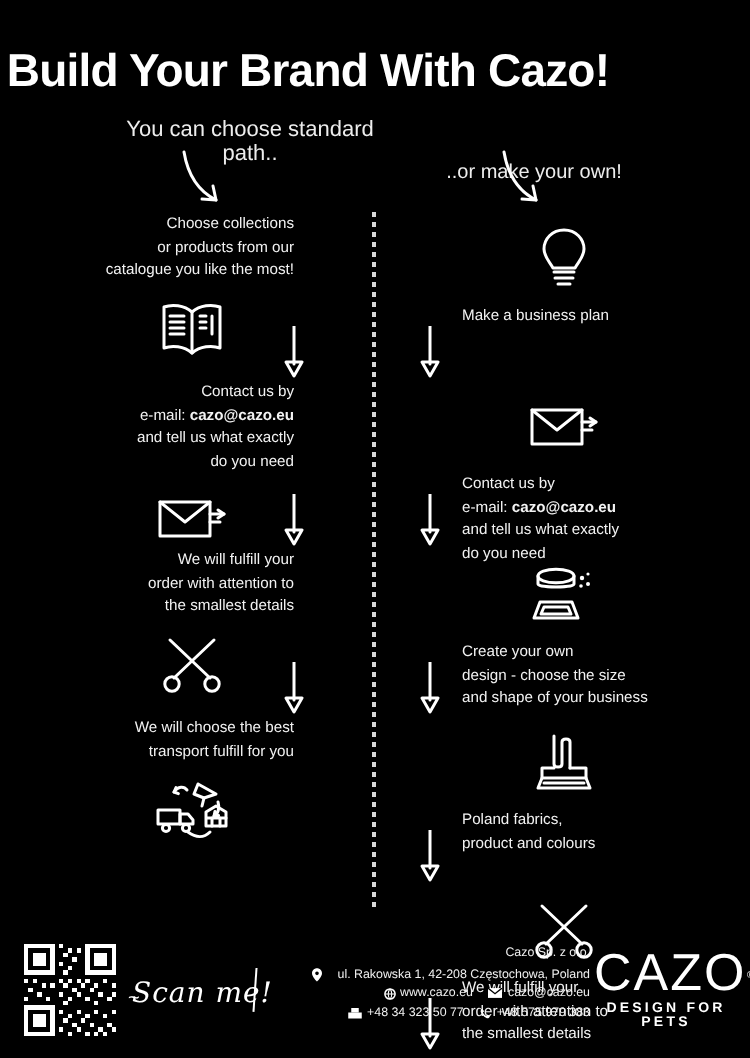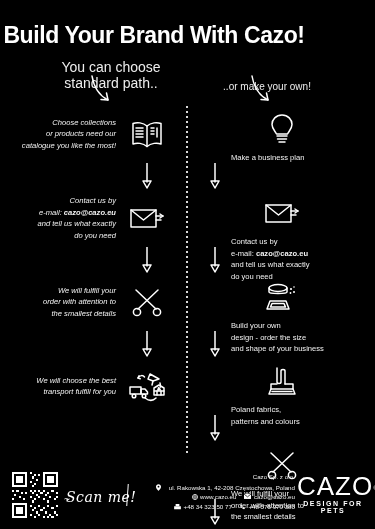--- a/index.html
+++ b/index.html
@@ -13,22 +13,22 @@
   .page { position: relative; width: 375px; height: 529px; background: #000; }
 
   
   .title {
     position: absolute; top: 22px; left: 0; width: 308px;
     text-align: center;
     font-size: 23px; font-weight: 700; letter-spacing: -0.4px;
     color: #ffffff;
   }
   .sub-left {
-    position: absolute; top: 59px; left: 36px; width: 150px;
-    text-align: center; font-size: 14px; color: #ededed;
+    position: absolute; top: 59px; left: 50px; width: 150px;
+    text-align: center; font-size: 11px; color: #ededed;
   }
   .sub-right {
     position: absolute; top: 69px; left: 192px; width: 150px;
     text-align: center; font-size: 10px; color: #ededed; margin-top: 12px;
   }
   .curve-left { position: absolute; top: 72px; left: 88px; }
   .curve-right { position: absolute; top: 72px; left: 248px; }
 
   
   .divider {
@@ -38,21 +38,21 @@
     background-size: 2px 5px; background-repeat: repeat-y;
     opacity: .85;
   }
 
   
   .col { position: absolute; top: 106px; width: 180px; }
   .col-left  { left: 6px; }
   .col-right { left: 192px; }
 
   .step { position: relative; display: flex; align-items: center; height: 56px; }
-  .col-left .step  { flex-direction: row; font-style: italic; }
+  .col-left .step  { flex-direction: column; }
   .col-right .step { flex-direction: column; }
 
   .step-text {
     font-size: 7.6px; line-height: 11.5px; color: #f2f2f2;
   }
   .col-left .step-text  { width: 118px; text-align: right; padding-right: 8px; }
   .col-right .step-text { width: 118px; text-align: left; padding-left: 8px; order: 2; }
 
   .step-icon {
     width: 46px; height: 46px;
@@ -131,21 +131,21 @@
     </svg>
   </div>
 
   <div class="divider"></div>
 
   <div class="col col-left">
 
     <div class="step">
       <div class="step-text">
         <span>Choose collections</span><br>
-        <span>or products need our</span><br>
+        <span>or products from our</span><br>
         <span>catalogue you like the most!</span>
       </div>
       <div class="step-icon">
         <svg width="34" height="30" viewBox="0 0 34 30">
           <path class="ico" d="M17 7 C13 3.5, 7 3, 3 4.5 L3 25 C7 23.5, 13 24, 17 27.5 C21 24, 27 23.5, 31 25 L31 4.5 C27 3, 21 3.5, 17 7 Z"></path>
           <path class="ico" d="M17 7 L17 27.5" stroke-width="1.2"></path>
           <path class="ico" d="M6 9 h7 M6 12 h7 M6 15 h7 M6 18 h7" stroke-width="1"></path>
           <path class="ico" d="M21 9 h3 M21 12 h3 M21 15 h3 M27 9 v9" stroke-width="1"></path>
         </svg>
       </div>
@@ -275,22 +275,22 @@
       <div class="arrow-wrap">
         <svg width="10" height="26" viewBox="0 0 10 26">
           <path class="ico" d="M5 0 L5 19"></path>
           <path class="ico" d="M1 18 L5 25 L9 18 Z" fill="#fff"></path>
         </svg>
       </div>
     </div>
 
     <div class="step">
       <div class="step-text">
-        <span>Build your own</span><br>
-        <span>design - order the size</span><br>
+        <span>Create your own</span><br>
+        <span>design - choose the size</span><br>
         <span>and shape of your business</span>
       </div>
       <div class="step-icon">
         <svg width="38" height="34" viewBox="0 0 38 34">
           <ellipse class="ico" cx="15" cy="8" rx="9" ry="3.4" stroke-width="1.2"></ellipse>
           <path class="ico" d="M6 8 L6 12 C6 14, 24 14, 24 12 L24 8" stroke-width="1.2"></path>
           <path class="ico" d="M7 21 L23 21 L26 29 L4 29 Z" stroke-width="1.2"></path>
           <path class="ico" d="M9 23.5 L21 23.5 L22.5 27 L7.5 27 Z" stroke-width="1"></path>
           <circle cx="28" cy="9" r="1.1" fill="#fff"></circle>
           <circle cx="31" cy="12" r="1" fill="#fff"></circle>
@@ -304,21 +304,21 @@
         <svg width="10" height="26" viewBox="0 0 10 26">
           <path class="ico" d="M5 0 L5 19"></path>
           <path class="ico" d="M1 18 L5 25 L9 18 Z" fill="#fff"></path>
         </svg>
       </div>
     </div>
 
     <div class="step">
       <div class="step-text">
         <span>Poland fabrics,</span><br>
-        <span>patterns and colours</span>
+        <span>product and colours</span>
       </div>
       <div class="step-icon">
         <svg width="34" height="32" viewBox="0 0 34 32">
           <path class="ico" d="M12 3 L12 17 C12 19, 16 19, 16 17 L16 6 C16 4, 20 4, 20 6 L20 19" stroke-width="1.3"></path>
           <path class="ico" d="M20 19 L28 19 L28 24 L6 24 L6 19 L12 19" stroke-width="1.3"></path>
           <path class="ico" d="M6 24 L4 29 L30 29 L28 24" stroke-width="1.3"></path>
           <path class="ico" d="M7 26.5 h20" stroke-width="1"></path>
         </svg>
       </div>
     </div>

